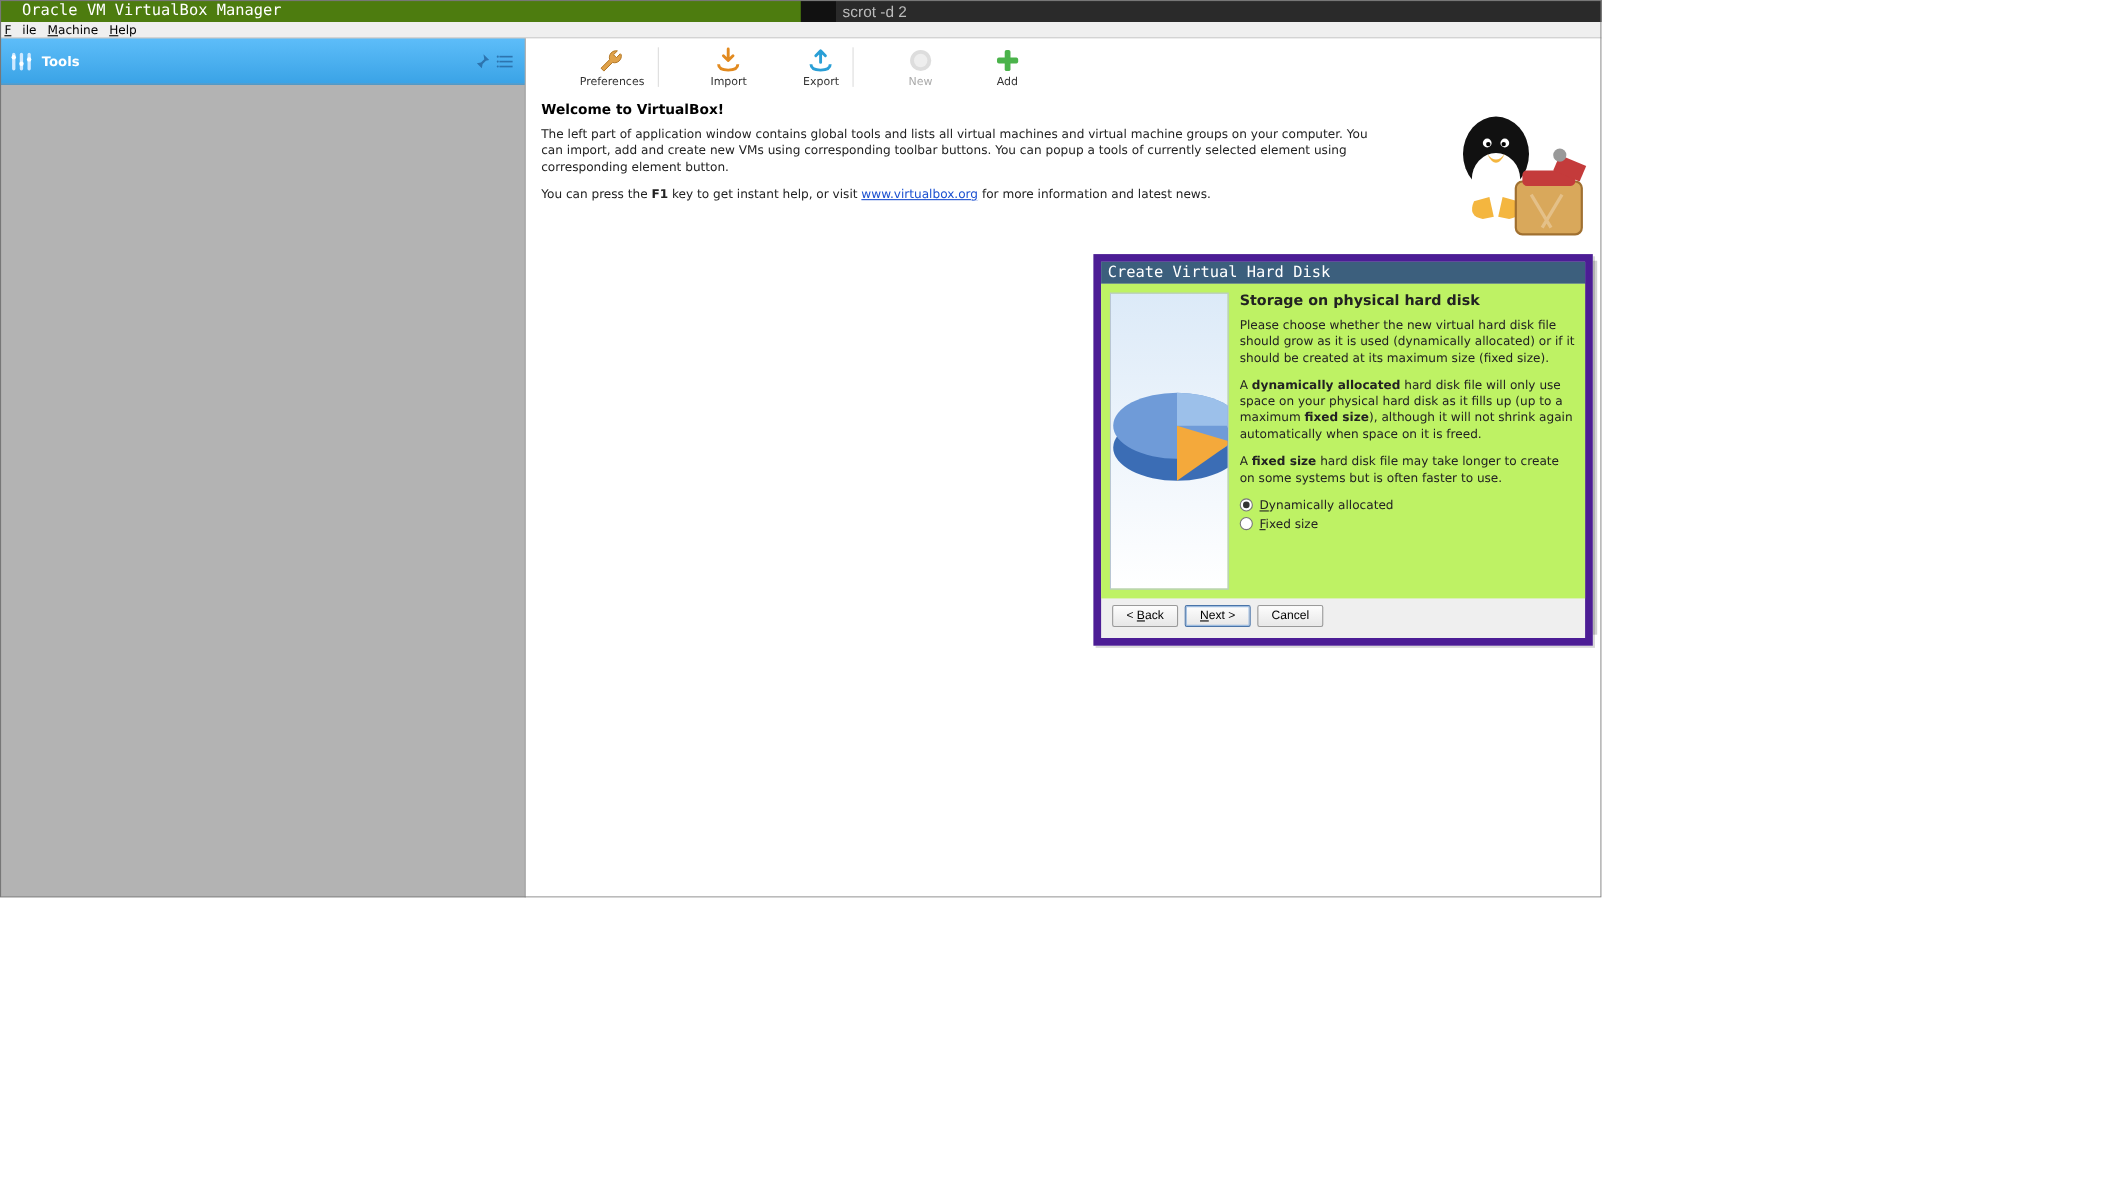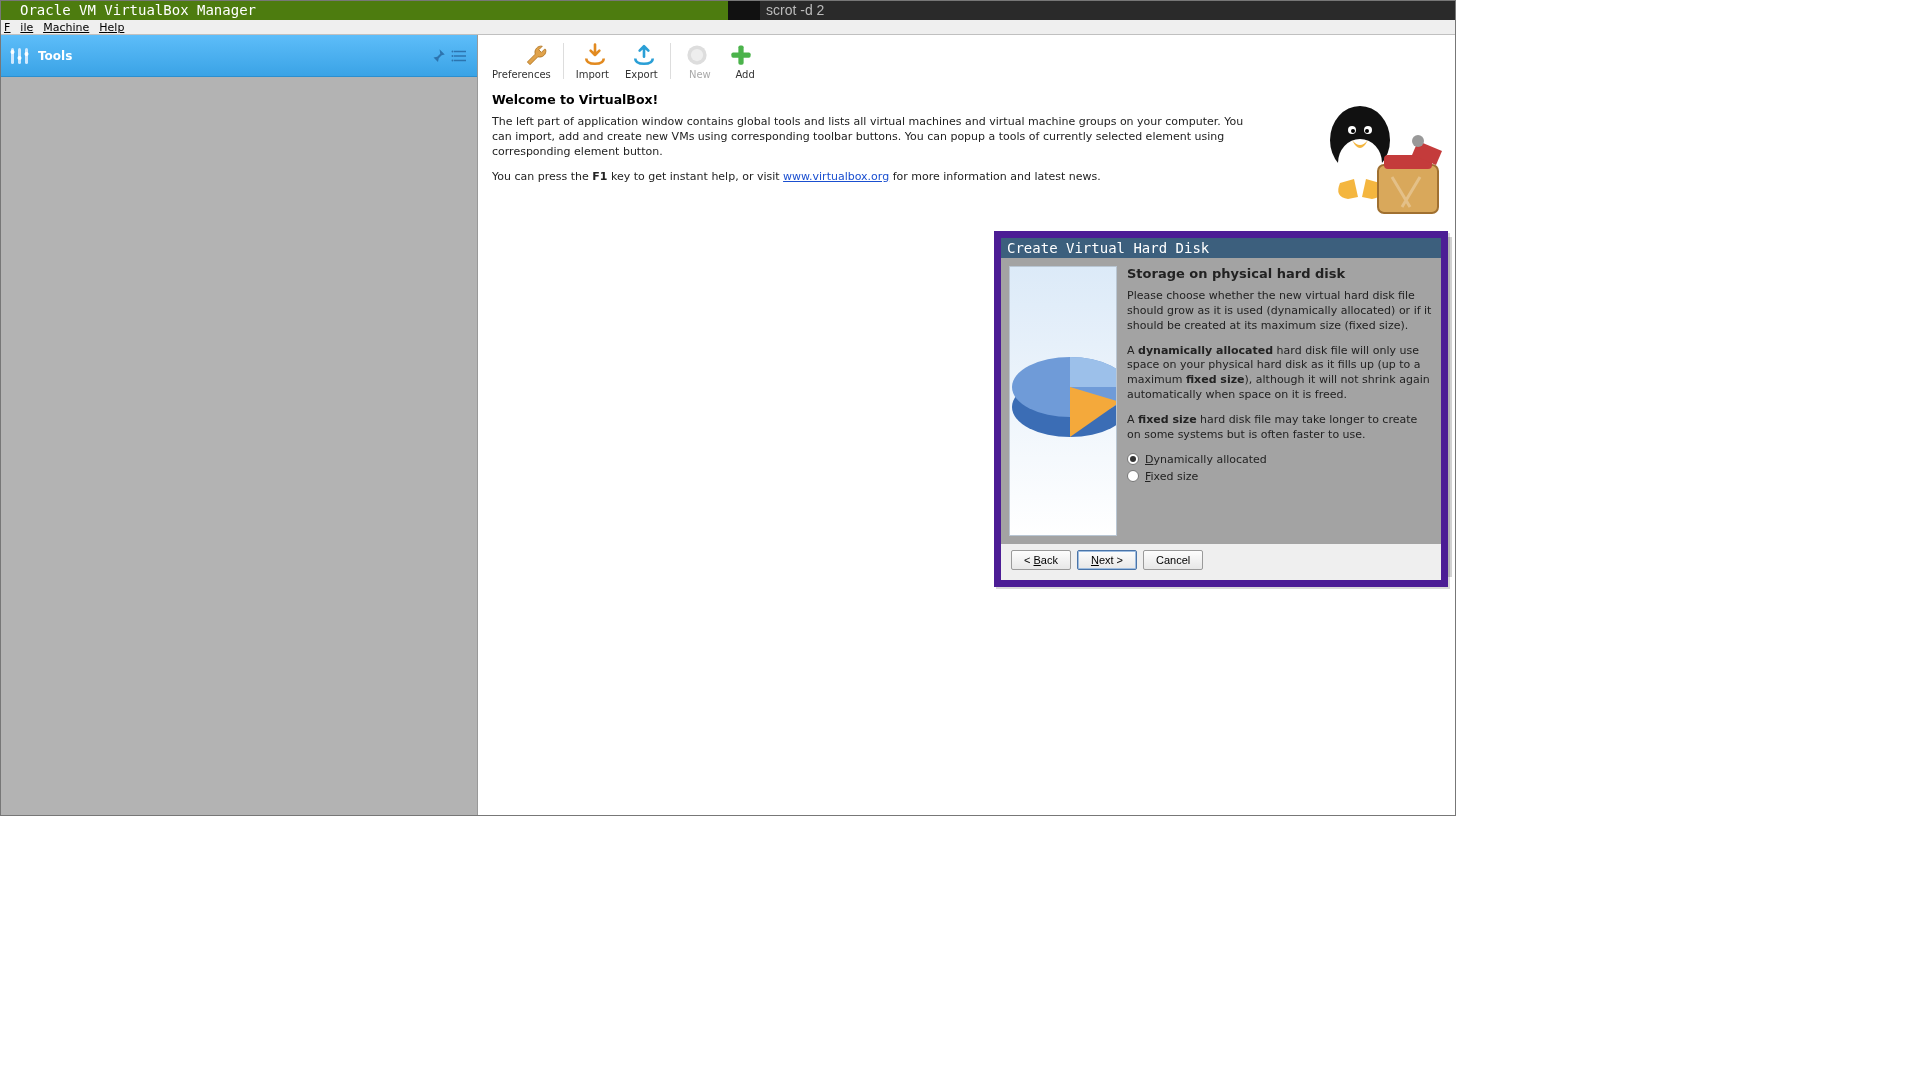--- a/index.html
+++ b/index.html
@@ -5,50 +5,50 @@
 * { box-sizing: border-box; margin: 0; padding: 0; }
 body { font-family: "DejaVu Sans", Verdana, sans-serif; font-size: 12px; width: 1456px; height: 816px; background: #fff; overflow: hidden; position: relative; }
 
 
 .titlebar-row { display: flex; height: 20px; background: #111; }
 .titlebar-left { flex: 0 0 728px; background: #4d7c0f; color: #fff; font-family: monospace; font-size: 14px; padding: 1px 20px; display: flex; align-items: center; }
 .titlebar-right { flex: 1; background: #2a2a2a; color: #bbb; font-family: Liberation Sans, sans-serif; font-size: 14px; padding: 1px 6px; display: flex; align-items: center; margin-left: 32px; }
 
 
 .menubar { height: 15px; background: #efefef; border-bottom: 1px solid #c0c0c0; display: flex; align-items: center; padding: 0 4px; font-size: 11px; }
-.menubar span { margin-right: 10px; cursor: default; text-decoration: underline; }
+.menubar span { margin-right: 10px; cursor: default; }
 .menubar span u { text-decoration: underline; }
 
 
 .main { display: flex; height: calc(816px - 20px - 15px); }
 .sidebar { width: 478px; background: #b3b3b3; border-right: 1px solid #999; position: relative; }
 .tools-row { height: 42px; background: linear-gradient(#5dbdf9, #3aa3e6); display: flex; align-items: center; padding: 15px 8px; color: #fff; font-weight: bold; font-size: 12px; border-bottom: 1px solid #2c8fcf; }
 .tools-row .tools-icon { width: 24px; height: 24px; margin-right: 6px; }
 .tools-row .spacer { flex: 1; }
 .tools-row .mini-icon { width: 18px; height: 18px; margin-left: 4px; opacity: .9; }
 
 .content { flex: 1; background: #fff; position: relative; }
 .toolbar { display: flex; align-items: flex-end; padding: 4px 6px 2px; gap: 0; }
-.tool-btn { display: flex; flex-direction: column; align-items: flex-end; padding: 2px 8px; font-size: 10px; color: #333; cursor: default; }
+.tool-btn { display: flex; flex-direction: column; align-items: center; padding: 2px 8px; font-size: 10px; color: #333; cursor: default; margin-left: 35px; }
 .tool-btn.disabled { color: #aaa; }
 .tool-btn .ic { width: 28px; height: 28px; display: flex; align-items: center; justify-content: center; }
 .tool-sep { width: 1px; height: 36px; background: #ddd; margin: 0 4px; align-self: center; }
 
 .welcome { padding: 8px 14px 0; max-width: 800px; }
 .welcome h3 { font-size: 12.5px; margin-bottom: 8px; }
 .welcome p { font-size: 11px; color: #222; margin-bottom: 10px; line-height: 1.35; }
 .welcome a { color: #1a4fd0; text-decoration: underline; }
 
 .tux-box { position: absolute; right: 6px; top: 50px; width: 150px; height: 150px; }
 
 
 .dialog-shadow { position: absolute; left: 520px; top: 202px; width: 454px; height: 340px; background: rgba(0,0,0,.18); }
 .dialog { position: absolute; left: 516px; top: 196px; width: 454px; background: #efefef; border: 7px solid #4c1d95; box-shadow: 2px 2px 0 rgba(0,0,0,.15); }
 .dialog-title { background: #3c5f7d; color: #fff; font-family: monospace; font-size: 14px; padding: 2px 6px; }
-.dialog-body { display: flex; padding: 8px; gap: 10px; background: #a3a3a3; }
+.dialog-body { display: flex; padding: 8px; gap: 10px; background: #bef264; }
 .wiz-img { width: 108px; height: 270px; background: linear-gradient(#dceaf8,#fff); border: 1px solid #b9c6d3; position: relative; overflow: hidden; }
 .wiz-text { flex: 1; font-size: 11px; color: #222; }
 .wiz-text h4 { font-size: 13px; margin-bottom: 8px; }
 .wiz-text p { margin-bottom: 10px; line-height: 1.35; }
 .radio-row { display: flex; align-items: center; margin: 4px 0; gap: 6px; }
 .radio { width: 12px; height: 12px; border: 1px solid #777; border-radius: 50%; display: inline-flex; align-items: center; justify-content: center; background: #fff; }
 .radio.checked::after { content: ""; width: 6px; height: 6px; background: #333; border-radius: 50%; }
 .dialog-buttons { display: flex; gap: 6px; padding: 6px 10px 10px; }
 .btn { min-width: 60px; padding: 3px 12px; font-size: 11px; background: linear-gradient(#fdfdfd,#e7e7e7); border: 1px solid #9a9a9a; border-radius: 2px; cursor: default; }
 .btn.default { border: 1px solid #4a74a8; box-shadow: 0 0 0 1px #9ebde0 inset; }

